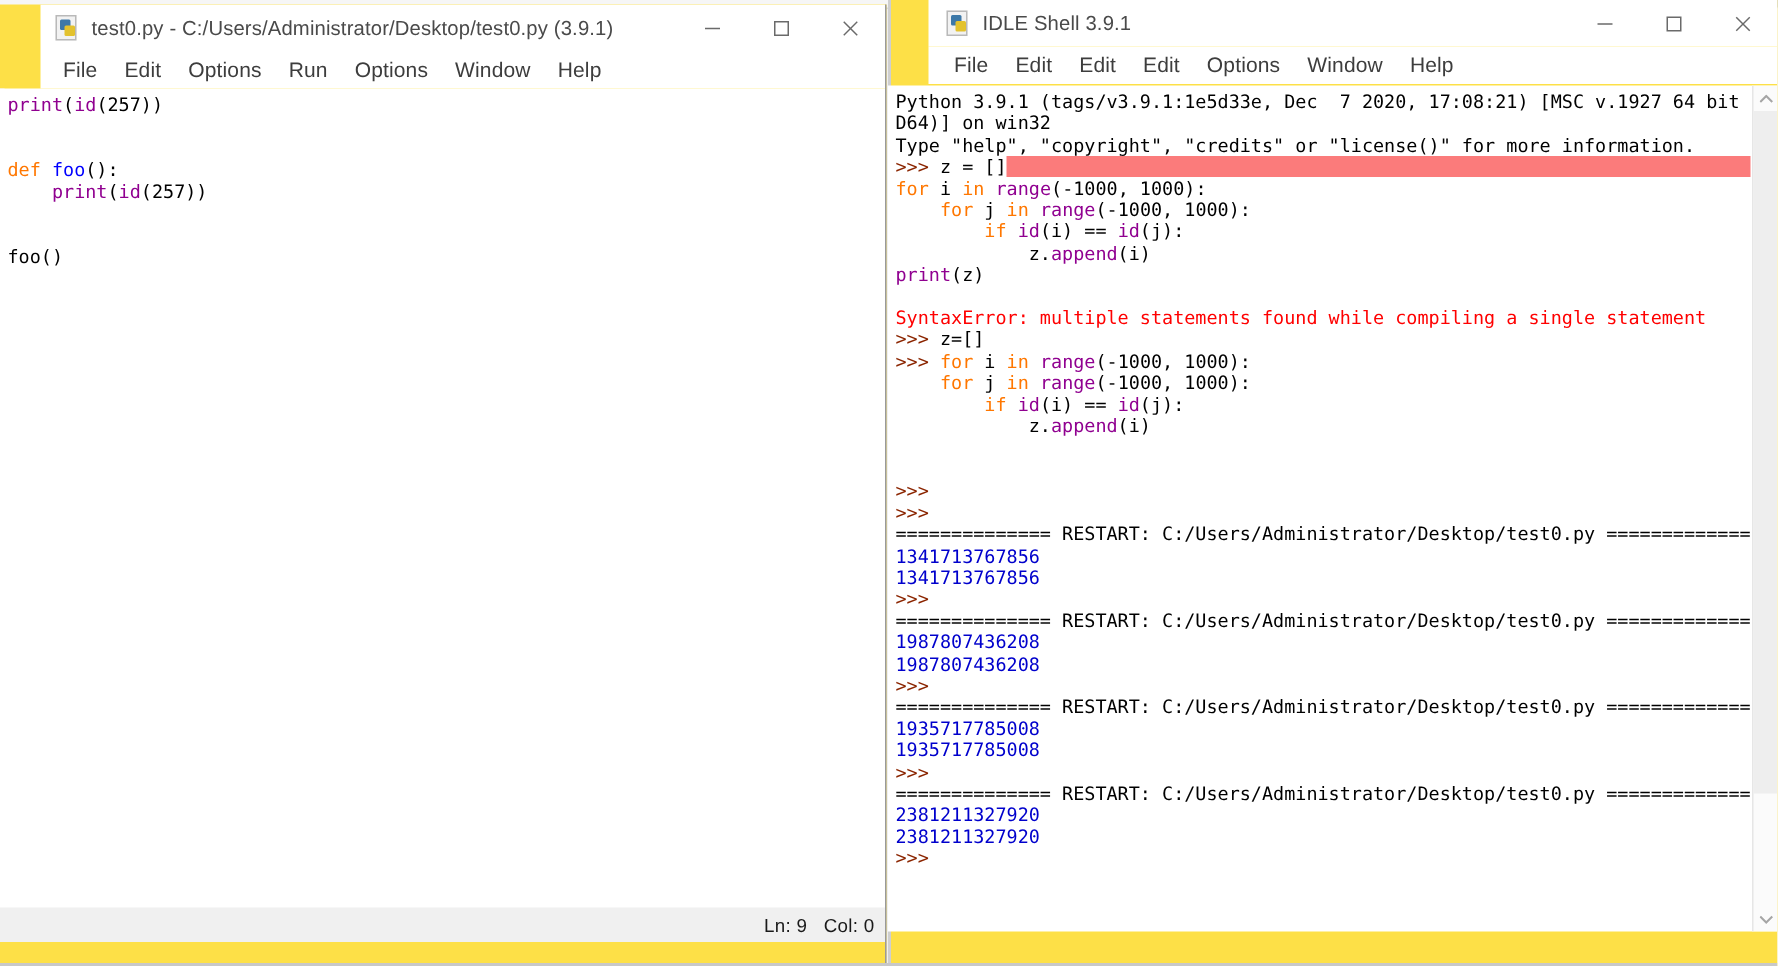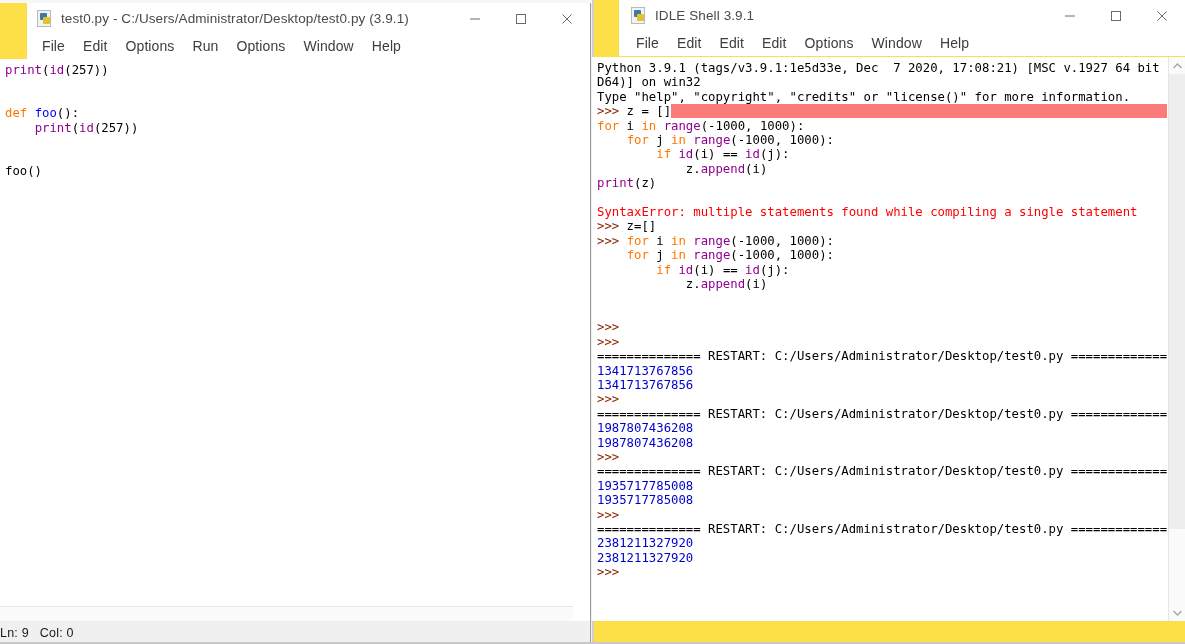--- a/index.html
+++ b/index.html
@@ -161,25 +161,26 @@
     left: 0; bottom: 0;
     height: 16px;
     background: #fbfbfb;
     border-top: 1px solid #e6e6e6;
     box-sizing: border-box;
   }
 
   
   .statusbar {
     position: absolute;
-    left: 0; bottom: 0;
+    left: 0; bottom: 16px;
     height: 23px;
     background: #f0f0f0;
     display: flex;
     align-items: center;
+    justify-content: flex-end;
     box-sizing: border-box;
     padding-right: 8px;
   }
   .status-text {
     font-size: 12.5px;
     color: #1a1a1a;
     white-space: pre;
     letter-spacing: 0.2px;
   }
 

